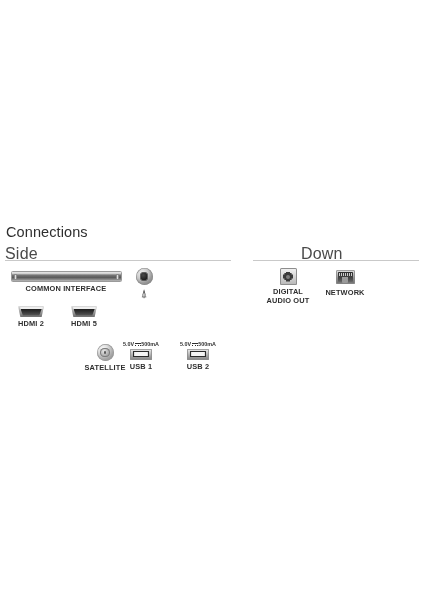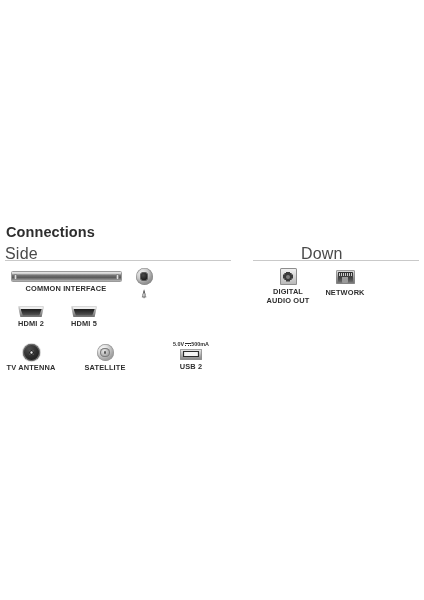--- a/index.html
+++ b/index.html
@@ -23,21 +23,21 @@
     height: 600px;
     background: #ffffff;
   }
 
   
   .page-title {
     position: absolute;
     left: 6px;
     top: 224px;
     font-size: 14.5px;
-    font-weight: 700;
+    font-weight: 400;
     letter-spacing: .1px;
     color: #2e2e2e;
   }
 
   
   .col-head {
     position: absolute;
     font-size: 16px;
     font-weight: 400;
     color: #4a4a4a;
@@ -327,38 +327,43 @@
   <div class="port" style="left:66px; top:306px; width:36px;">
     <div class="hdmi">
       <div class="outer"></div>
       <div class="inner"></div>
       <div class="lip"></div>
     </div>
     <div class="lbl">HDMI 5</div>
   </div>
 
 
-  <div class="port" style="left:4px; top:344px; width:54px;">
-    <div class="ant">
-      <div class="core"></div>
-    </div>
-    <div class="lbl">TV ANTENNA</div>
-  </div>
 
   <div class="port" style="left:80px; top:344px; width:50px;">
     <div class="sat">
       <div class="ring">
         <div class="pin"></div>
       </div>
     </div>
     <div class="lbl">SATELLITE</div>
   </div>
 
-
-  <div class="port" style="left:168px; top:341px; width:46px;">
+  <div class="port" style="left:118px; top:341px; width:46px;">
+    <div class="pwr">
+      <span>5.0V</span>
+      <span class="dcsym"></span>
+      <span>500mA</span>
+    </div>
+    <div class="usb">
+      <div class="slot"></div>
+    </div>
+    <div class="lbl">USB 1</div>
+  </div>
+
+  <div class="port" style="left:175px; top:341px; width:46px;">
     <div class="pwr">
       <span>5.0V</span>
       <span class="dcsym"></span>
       <span>500mA</span>
     </div>
     <div class="usb">
       <div class="slot"></div>
     </div>
     <div class="lbl">USB 2</div>
   </div>

